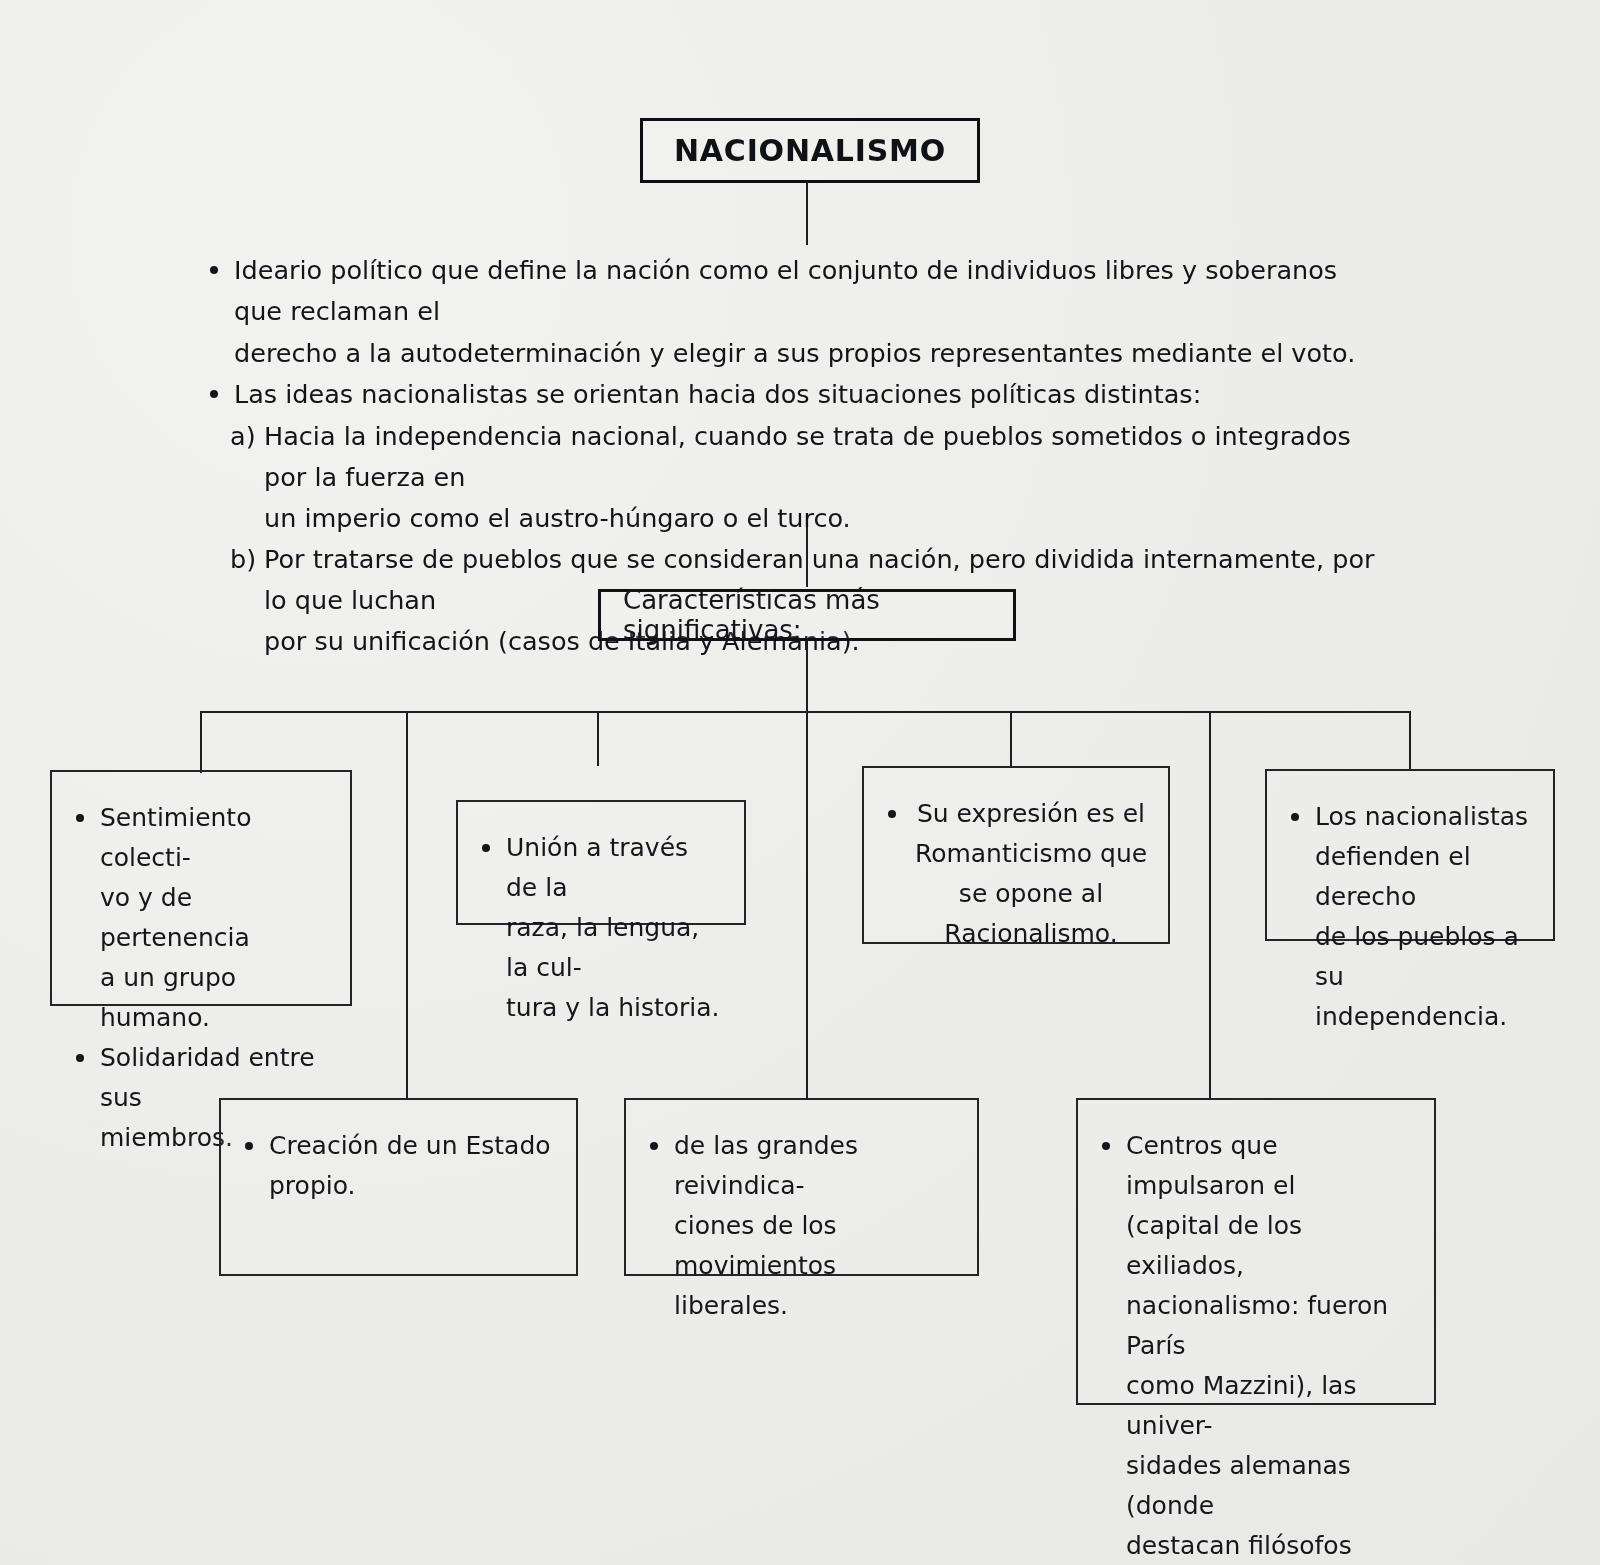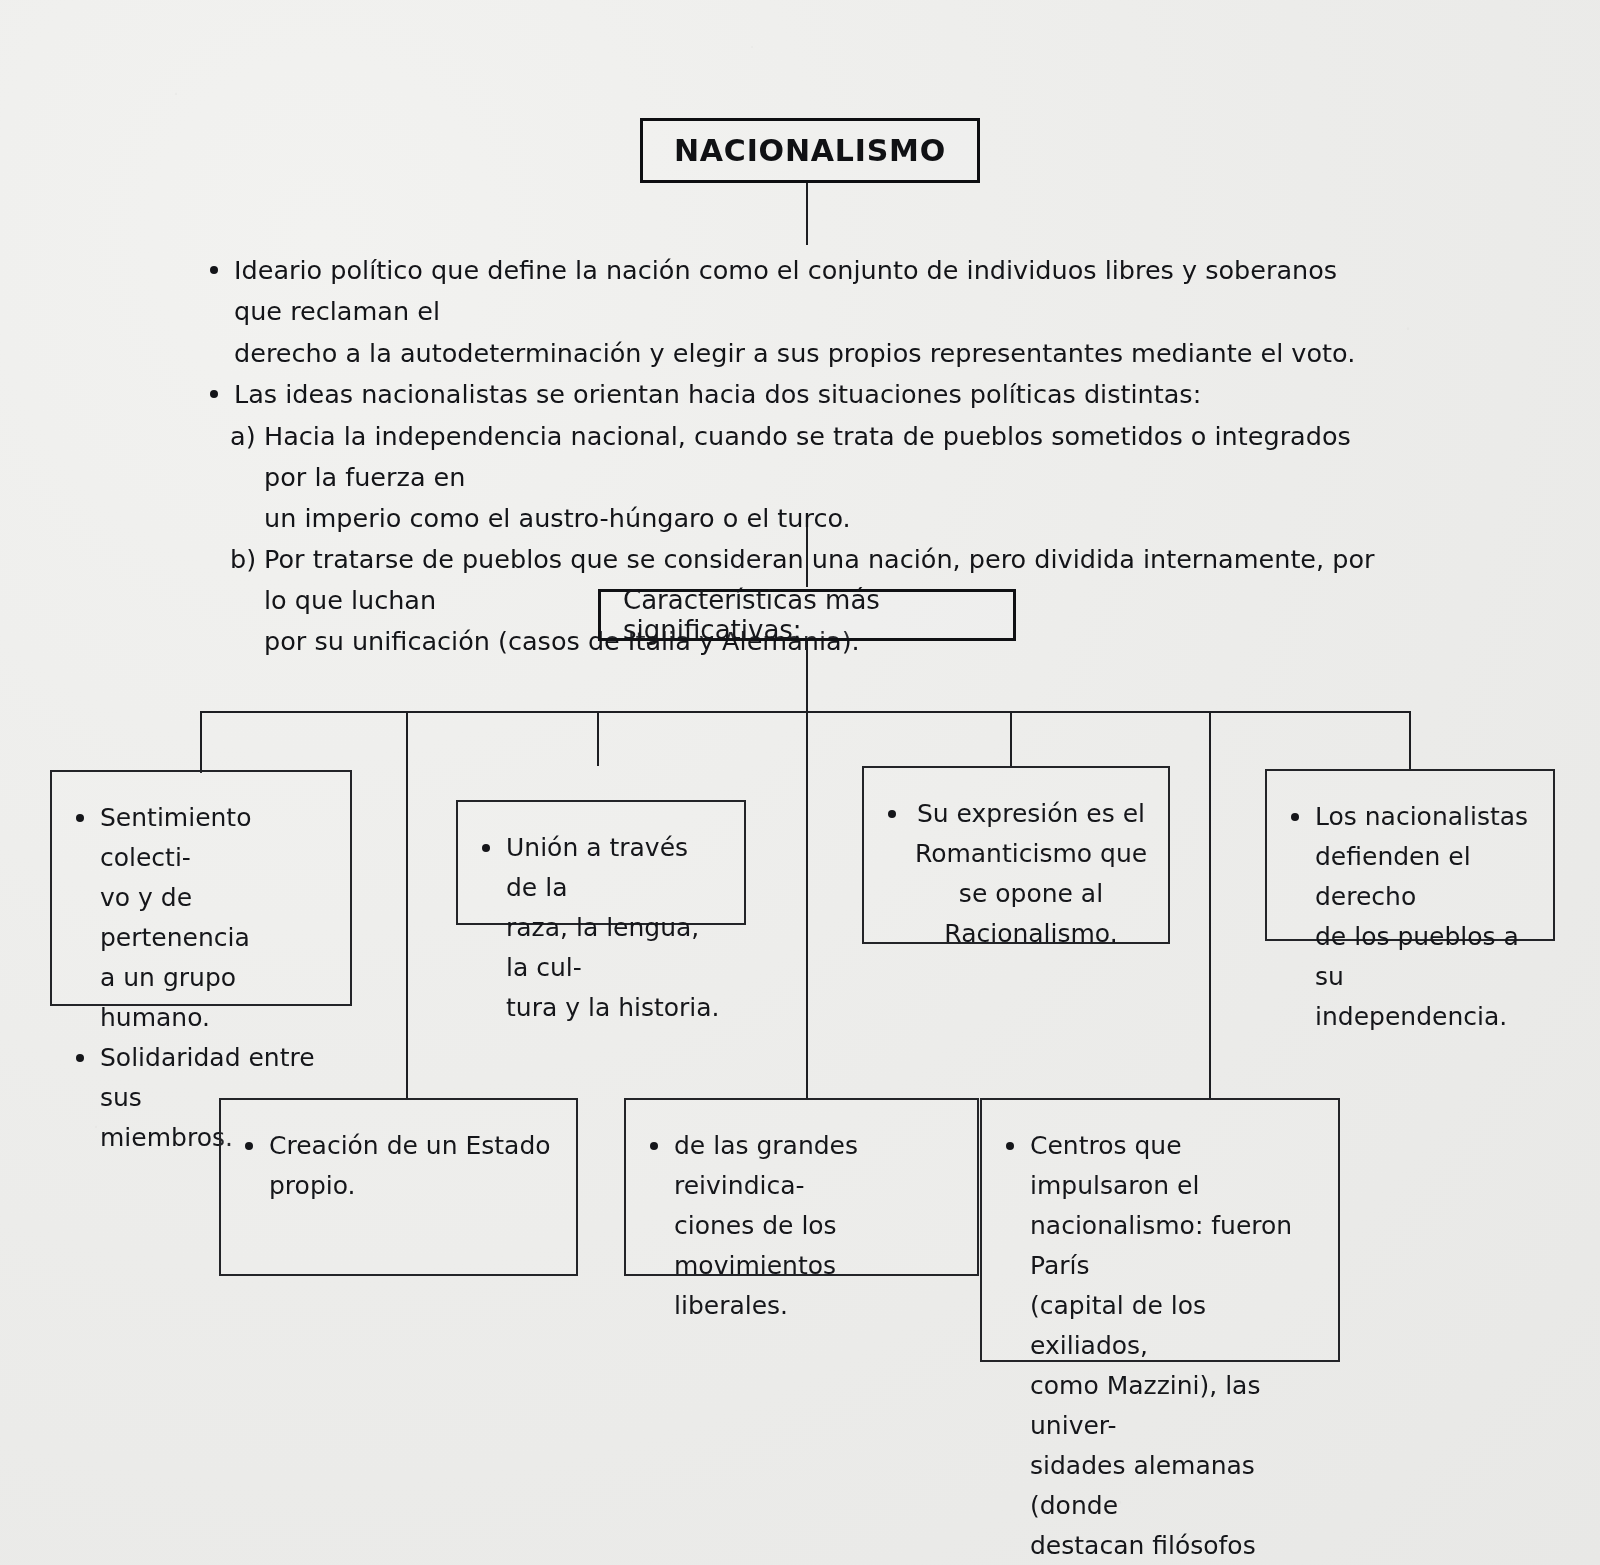--- a/index.html
+++ b/index.html
@@ -255,27 +255,27 @@
     <ul>
       <li>
         <span class="dot"></span>
         <span class="ln ind">de las grandes reivindica-</span>
         <span class="ln ind">ciones de los movimientos</span>
         <span class="ln ind">liberales.</span>
       </li>
     </ul>
   </div>
 
-  <div class="leaf" style="left:980px; top:1098px; width:360px; height:264px;">
+  <div class="leaf" style="left:1076px; top:1098px; width:360px; height:307px;">
     <ul>
       <li>
         <span class="dot"></span>
         <span class="ln">Centros que impulsaron el</span>
+        <span class="ln ind">(capital de los exiliados,</span>
         <span class="ln ind">nacionalismo: fueron París</span>
-        <span class="ln ind">(capital de los exiliados,</span>
         <span class="ln ind">como Mazzini), las univer-</span>
         <span class="ln ind">sidades alemanas (donde</span>
         <span class="ln ind">destacan filósofos como</span>
 
       </li>
     </ul>
   </div>
 
   <div class="speckle"></div>
 </div>

